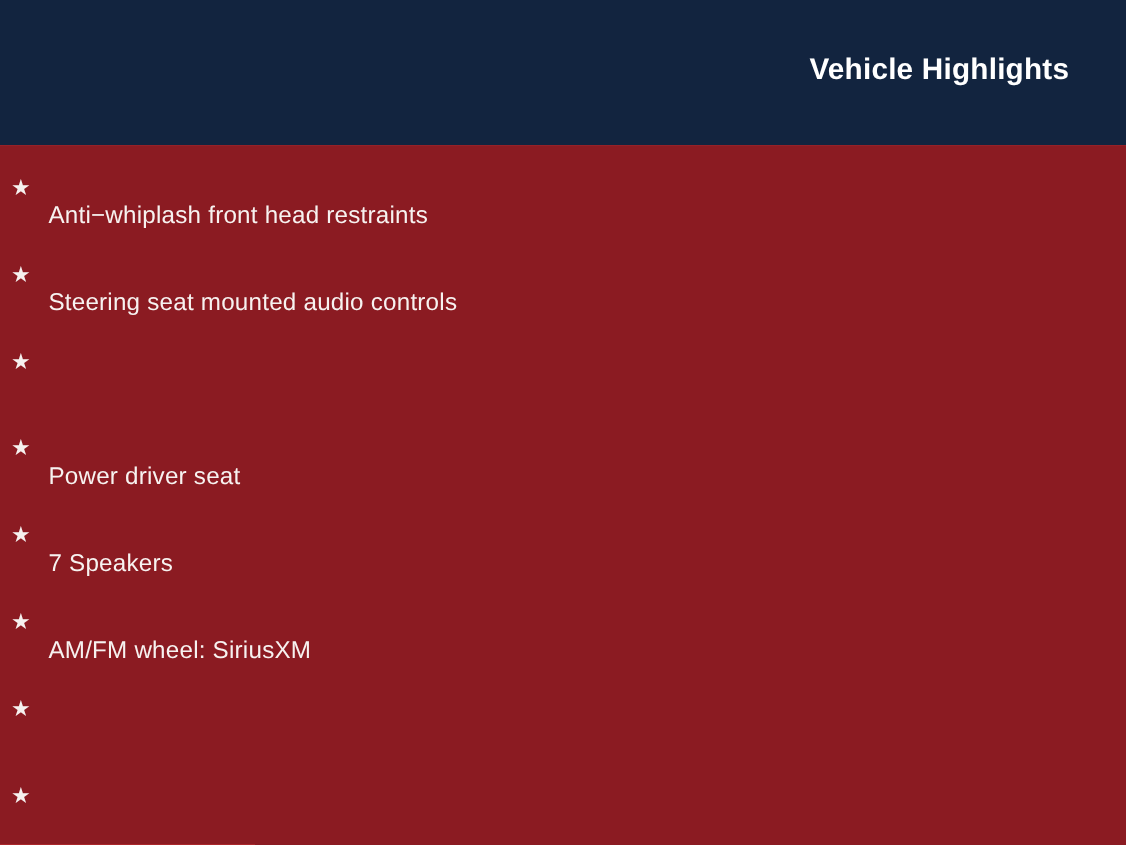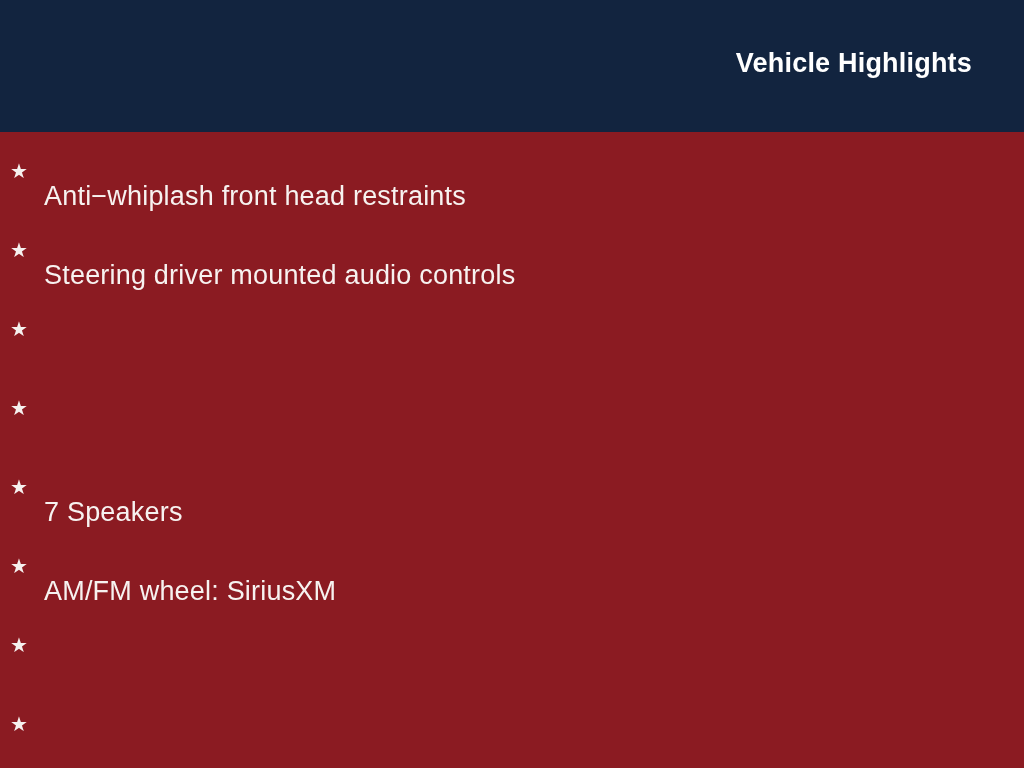--- a/index.html
+++ b/index.html
@@ -70,21 +70,21 @@
     width: 34px;
     flex: 0 0 34px;
     font-size: 20px;
     line-height: 1;
     color: #f6f1ef;
     text-align: left;
     position: relative;
     top: -1px;
   }
   .feature-text {
-    font-size: 27px;
+    font-size: 22px;
     font-weight: 300;
     color: #f7f2f0;
     line-height: 32px;
     letter-spacing: 0.2px;
     white-space: nowrap;
     margin-top: 48px;
   }
 </style>
 </head>
 <body>
@@ -98,29 +98,30 @@
   <div class="body-area">
     <ul class="feature-list">
 
       <li class="feature-item">
         <span class="bullet-star">★</span>
         <span class="feature-text">Anti−whiplash front head restraints</span>
       </li>
 
       <li class="feature-item">
         <span class="bullet-star">★</span>
-        <span class="feature-text">Steering driver mounted audio controls</span>
+        <span class="feature-text">Steering seat mounted audio controls</span>
       </li>
 
       <li class="feature-item">
         <span class="bullet-star">★</span>
       </li>
 
       <li class="feature-item">
         <span class="bullet-star">★</span>
+        <span class="feature-text">Power driver seat</span>
       </li>
 
       <li class="feature-item">
         <span class="bullet-star">★</span>
         <span class="feature-text">7 Speakers</span>
       </li>
 
       <li class="feature-item">
         <span class="bullet-star">★</span>
         <span class="feature-text">AM/FM wheel: SiriusXM</span>

